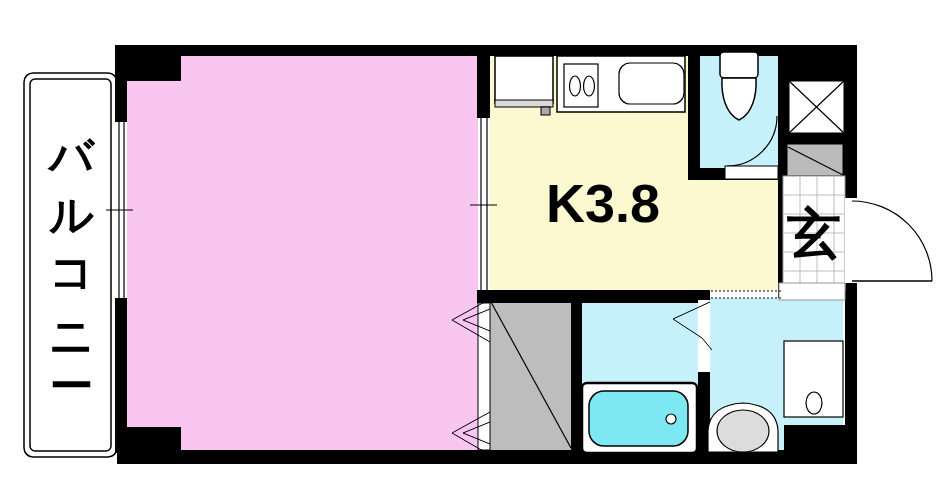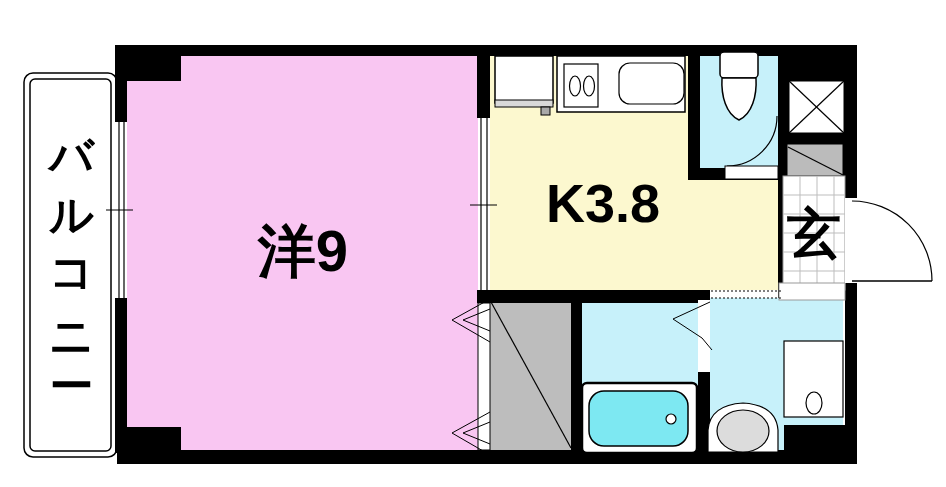--- a/index.html
+++ b/index.html
@@ -134,16 +134,15 @@
     <ellipse cx="814" cy="403" rx="8" ry="11" fill="#ffffff" stroke="#000" stroke-width="1.2"></ellipse>
     <path d="M 708 452 L 708 430 Q 710 405 743 403 Q 776 405 778 430 L 778 452 Z" fill="#ffffff" stroke="#000" stroke-width="1.2"></path>
     <ellipse cx="743" cy="431" rx="26" ry="21" fill="#dcdcdc" stroke="#000" stroke-width="1.2"></ellipse>
 
     <rect x="582" y="383" width="115" height="70" rx="5" fill="#ffffff" stroke="#000" stroke-width="2.5"></rect>
     <rect x="589" y="391" width="99" height="55" rx="15" fill="#7de8f2" stroke="#000" stroke-width="1.5"></rect>
     <circle cx="671" cy="419" r="5" fill="#ffffff" stroke="#000" stroke-width="1.2"></circle>
   </svg>
 
   <div class="label label-balcony" style="left:44px;top:106px;width:56px;">バルコニー</div>
-  <div class="label label-room" style="left:228px;top:222px;width:150px;">洋9</div>
   <div class="label label-kitchen" style="left:528px;top:176px;width:150px;">K3.8</div>
   <div class="label label-entrance" style="left:783px;top:206px;width:62px;">玄</div>
 </div>
 
 </body></html>

